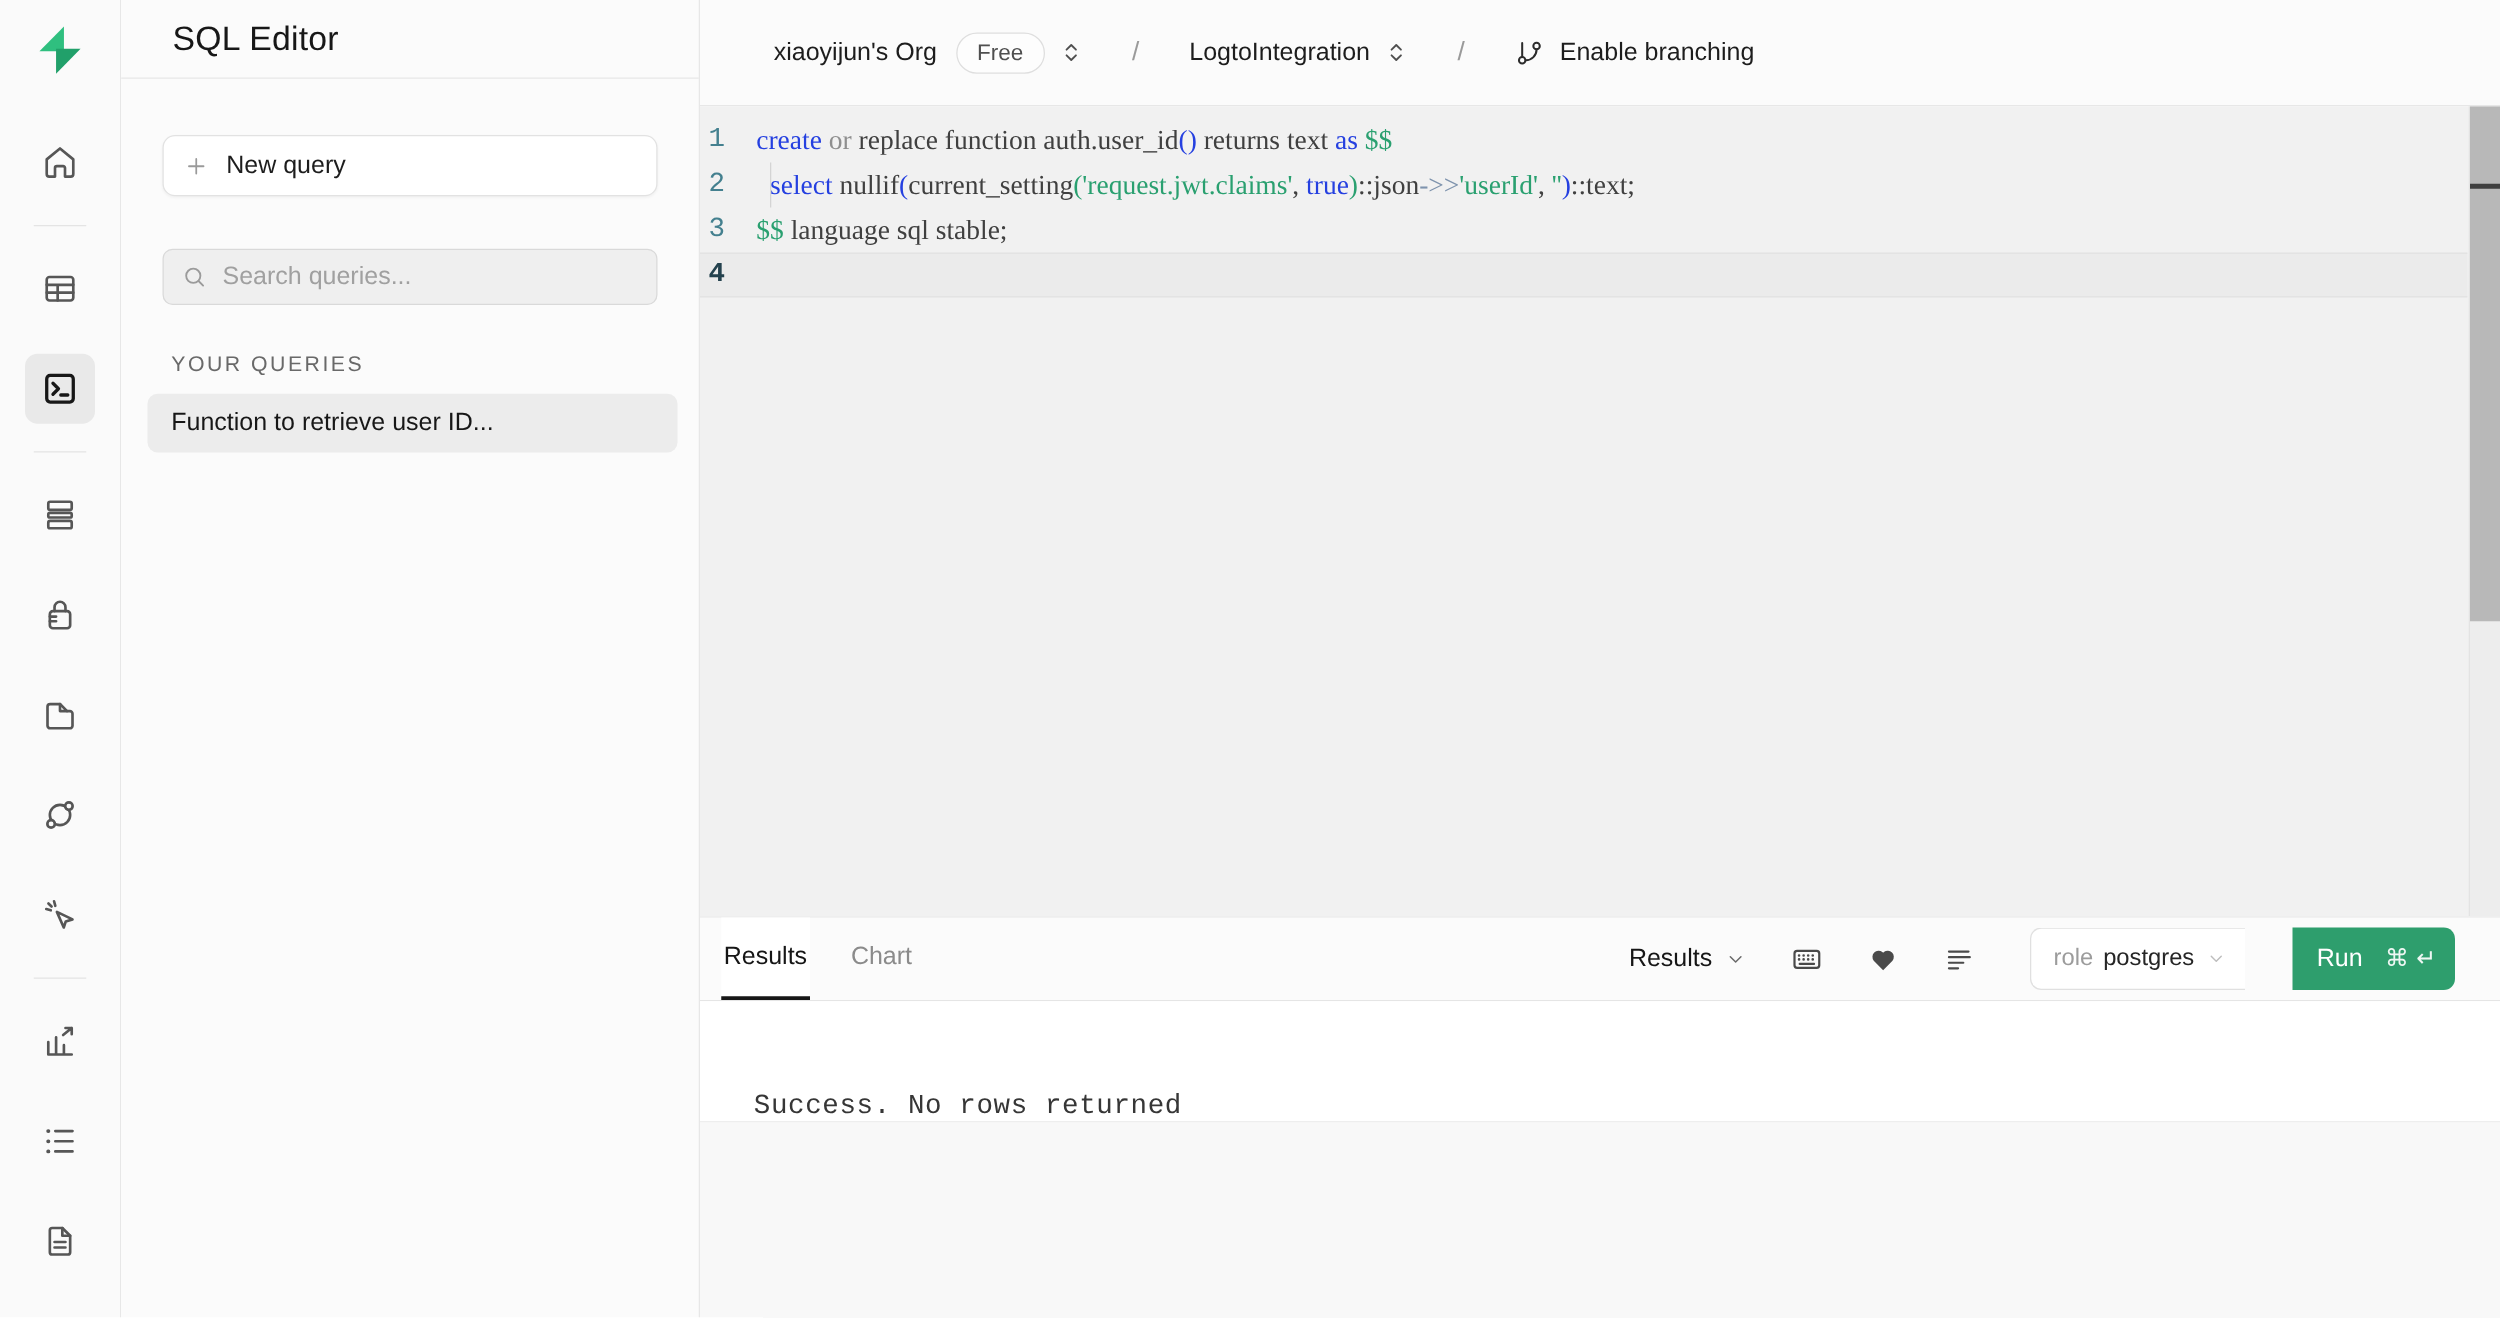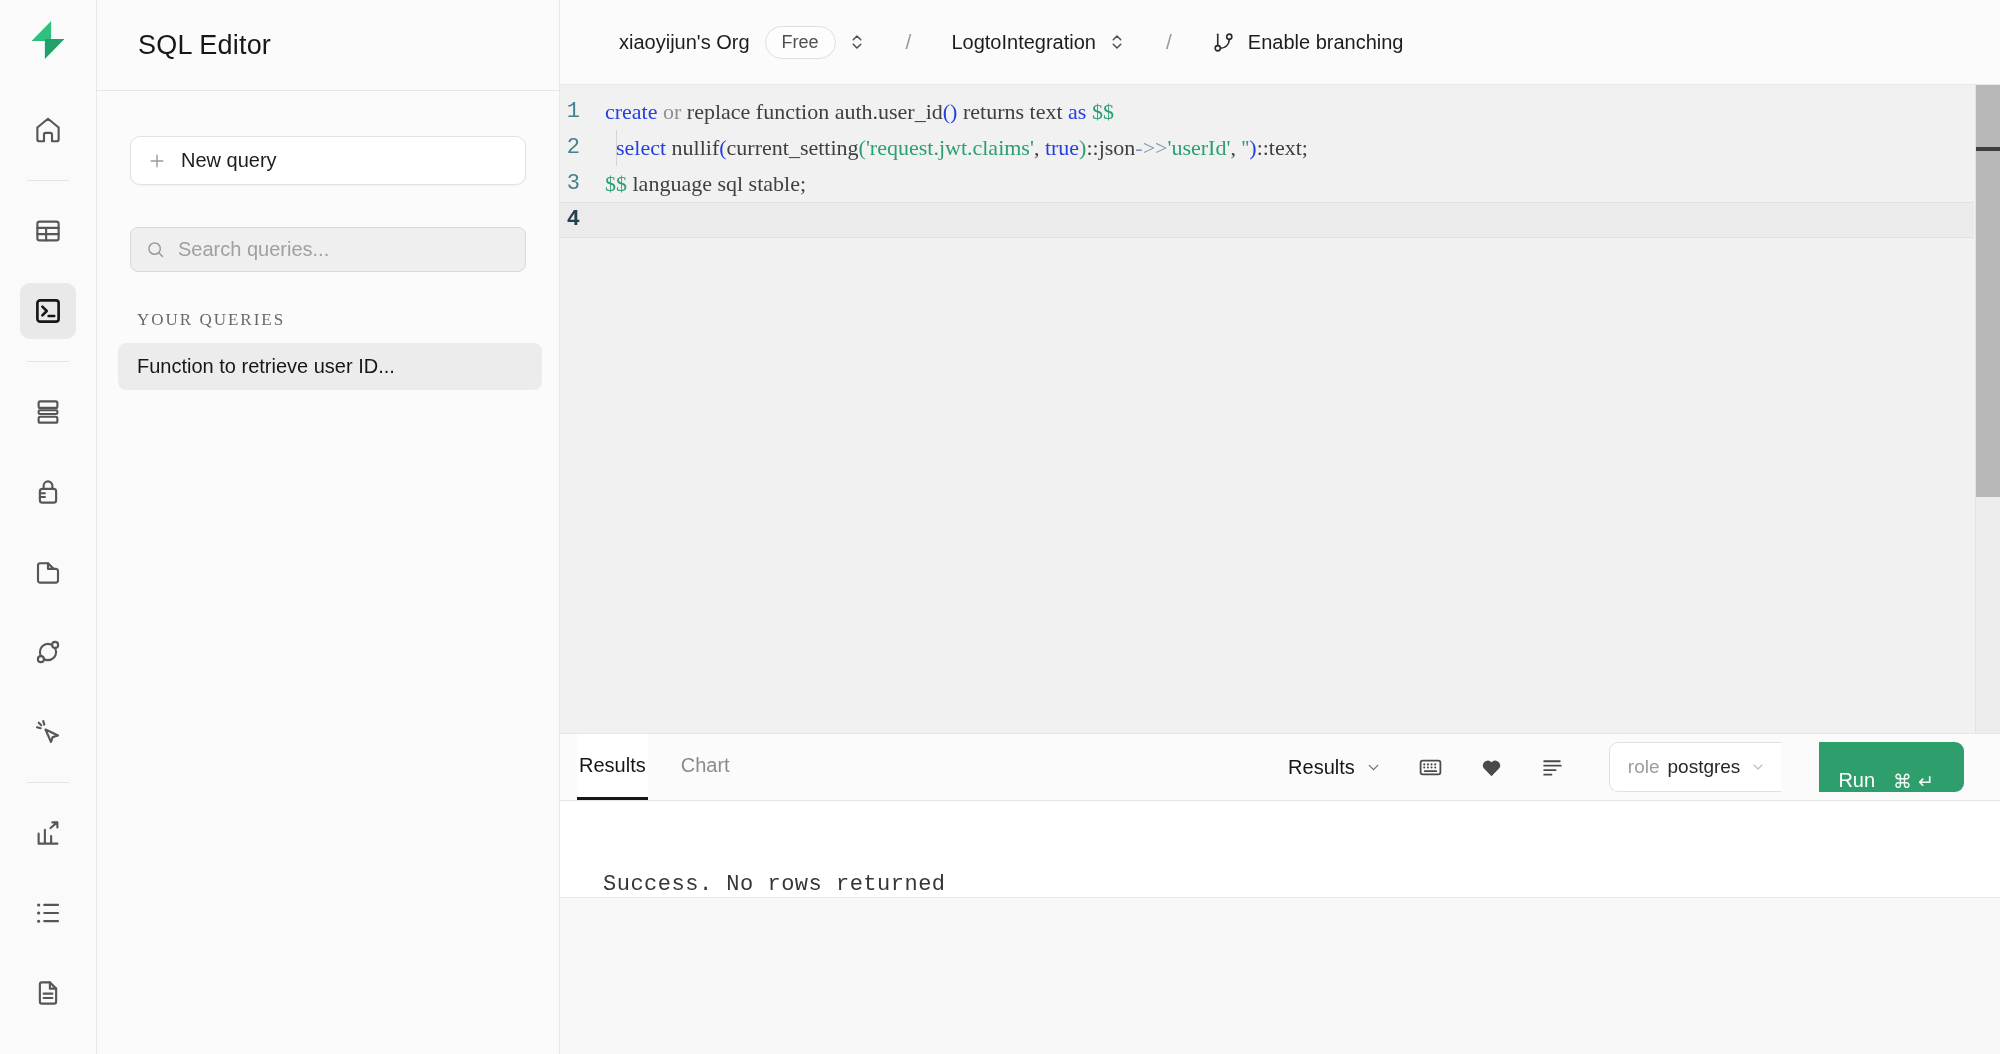--- a/index.html
+++ b/index.html
@@ -16,39 +16,39 @@
     justify-content:center; color:#565656; margin-bottom:24px; cursor:pointer; flex:none; }
   .rail-btn svg { width:30px; height:30px; }
   .rail-btn.active { background:#e9e9e9; color:#171717; }
   .rail-btn.active svg { stroke-width:2.1; }
   .rail-div { width:42px; height:1px; background:#e4e4e4; margin:-2px 0 22px 0; flex:none; }
   svg.ic { fill:none; stroke:currentColor; stroke-width:1.7; stroke-linecap:round; stroke-linejoin:round; }
 
   
   .sidebar { width:463px; background:#fbfbfb; border-right:1px solid #e7e7e7;
     display:flex; flex-direction:column; flex:none; }
-  .sb-header { height:91px; border-bottom:1px solid #e7e7e7; display:flex; align-items:center;
+  .sb-header { height:63px; border-bottom:1px solid #e7e7e7; display:flex; align-items:center;
     padding-left:41px; flex:none; }
   .sb-title { font-size:27px; font-weight:500; color:#171717; letter-spacing:.2px; }
   .sb-body { padding:45px 33px 0 33px; }
   .new-query { height:49px; background:#fff; border:1px solid #e2e2e2; border-radius:10px;
     box-shadow:0 1px 2px rgba(0,0,0,.04); display:flex; align-items:center; padding:0 16px;
     cursor:pointer; }
   .new-query .plus { color:#9a9a9a; margin-right:14px; display:flex; }
   .new-query .plus svg { width:20px; height:20px; }
   .nq-label { font-size:20px; color:#1d1d1d; font-weight:500; }
   .sb-nav { margin-top:32px; display:flex; flex-direction:column; }
   .sb-link { font-size:20px; color:#343434; padding:7px 7px; border-radius:6px; cursor:pointer; width:max-content; }
   .search-box { margin-top:42px; height:45px; background:#efefef; border:1px solid #d9d9d9;
     border-radius:8px; display:flex; align-items:center; padding:0 14px; }
   .search-box svg { width:21px; height:21px; color:#9b9b9b; flex:none; }
   .search-box input { border:none; outline:none; background:transparent; margin-left:12px;
     font-size:20px; color:#333; width:100%; font-family:"Liberation Sans",sans-serif; }
   .search-box input::placeholder { color:#a0a0a0; }
-  .sb-section { margin-top:38px; font-family:Liberation Serif, serif; font-size:17px;
+  .sb-section { margin-top:38px; font-family:Liberation Sans, sans-serif; font-size:17px;
     letter-spacing:2px; color:#696969; padding-left:7px; }
   .query-list { margin-top:13px; margin-left:-12px; margin-right:-16px; }
   .query-item { height:47px; border-radius:8px; display:flex; align-items:center; padding:0 19px;
     font-size:20px; color:#171717; white-space:nowrap; overflow:hidden; cursor:pointer; }
   .query-item.selected { background:#ececec; }
 
   
   .main { flex:1; display:flex; flex-direction:column; min-width:0; }
 
   .crumbs { height:85px; background:#fbfbfb; border-bottom:1px solid #e7e7e7; display:flex;
@@ -99,22 +99,22 @@
   .tb-icon { margin-left:36px; color:#4a4a4a; display:flex; cursor:pointer; }
   .tb-icon svg { width:25px; height:25px; }
   .tb-icon:first-of-type { margin-left:46px; }
   .role-run { display:flex; align-items:stretch; height:50px; margin-left:44px; margin-right:36px;
     align-self:center;gap:38px; }
   .role-sel { display:flex; align-items:center; background:#fff; border:1px solid #e0e0e0;
     border-right:none; border-radius:9px 0 0 9px; padding:0 15px 0 18px; cursor:pointer; }
   .role-lbl { font-size:19px; color:#9c9c9c; margin-right:8px; }
   .role-val { font-size:19px; color:#262626; font-weight:500; }
   .role-sel svg { width:16px; height:16px; color:#bdbdbd; margin-left:10px; }
-  .run-btn { display:flex; align-items:flex-end; background:#2e9e6d; border-radius:0 9px 9px 0;
-    padding:0 30px 0 19px; cursor:pointer; }
+  .run-btn { display:flex; align-items:center; background:#2e9e6d; border-radius:0 9px 9px 0;
+    padding:0 15px 0 19px; cursor:pointer; }
   .run-lbl { color:#fff; font-size:20px; font-weight:500; }
   .run-keys { display:flex; align-items:center; margin-left:12px; }
   .run-key { color:rgba(255,255,255,.92); font-size:19px; margin-left:6px;
     font-family:"DejaVu Sans", sans-serif; }
 
   
   .results { height:97px; background:#fff; border-bottom:1px solid #e9e9e9; display:flex;
     align-items:flex-end; padding-left:43px; flex:none; }
   .success-msg { font-family:"Liberation Mono", monospace; font-size:22px; color:#363636;
     letter-spacing:.5px; }

